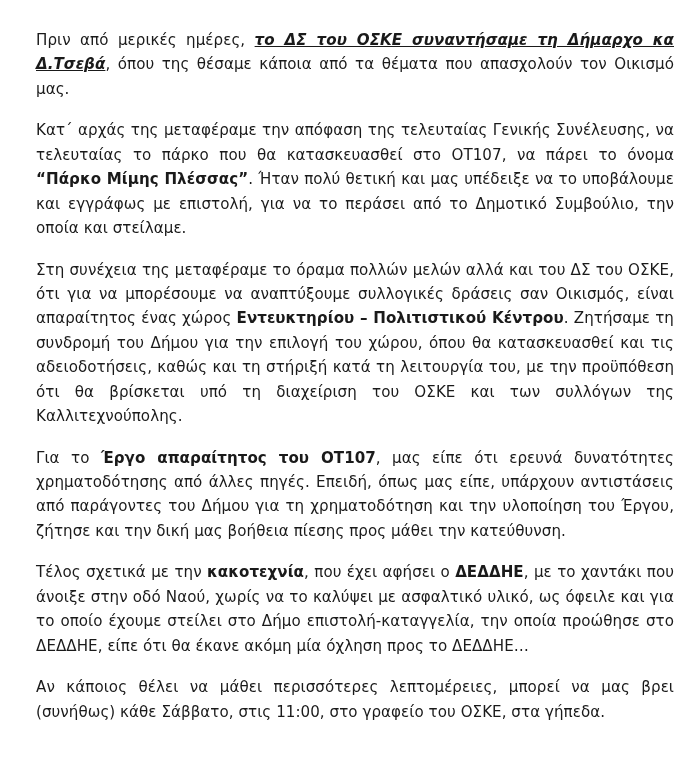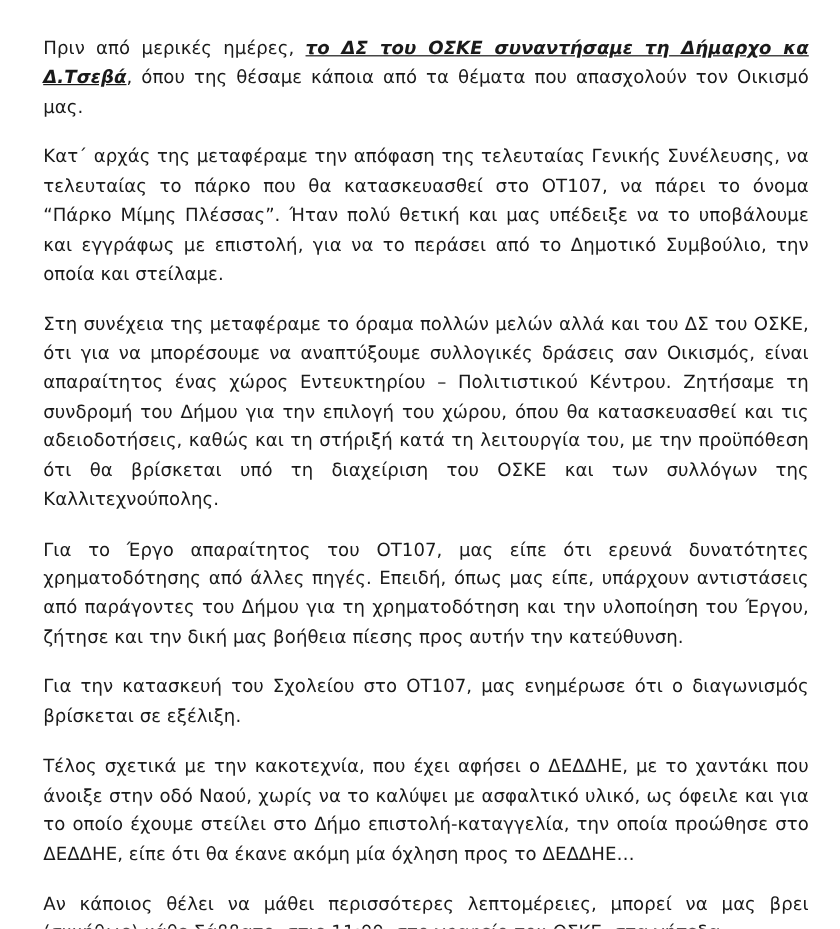--- a/index.html
+++ b/index.html
@@ -26,36 +26,35 @@
     line-height: 1.62;
     text-align: justify;
     text-justify: inter-word;
     letter-spacing: 0.05px;
     color: #1a1a1a;
   }
   p.para:last-child {
     margin-bottom: 0;
   }
   .b {
-    font-weight: normal;
+    font-weight: bold;
   }
   .bi {
     font-weight: bold;
     font-style: italic;
   }
   .u {
     text-decoration: underline;
   }
 </style>
 </head>
 <body>
 
 <div class="page">
   <div id="body-text">
       <p class="para"><span>Πριν από μερικές ημέρες, </span><span class="bi u">το ΔΣ του ΟΣΚΕ συναντήσαμε τη Δήμαρχο κα Δ.Τσεβά</span><span>, όπου της θέσαμε κάποια από τα θέματα που απασχολούν τον Οικισμό μας.</span></p>
       <p class="para"><span>Κατ΄ αρχάς της μεταφέραμε την απόφαση της τελευταίας Γενικής Συνέλευσης, να τελευταίας το πάρκο που θα κατασκευασθεί στο ΟΤ107, να πάρει το όνομα </span><span class="b">“Πάρκο Μίμης Πλέσσας”</span><span>. Ήταν πολύ θετική και μας υπέδειξε να το υποβάλουμε και εγγράφως με επιστολή, για να το περάσει από το Δημοτικό Συμβούλιο, την οποία και στείλαμε.</span></p>
       <p class="para"><span>Στη συνέχεια της μεταφέραμε το όραμα πολλών μελών αλλά και του ΔΣ του ΟΣΚΕ, ότι για να μπορέσουμε να αναπτύξουμε συλλογικές δράσεις σαν Οικισμός, είναι απαραίτητος ένας χώρος </span><span class="b">Εντευκτηρίου – Πολιτιστικού Κέντρου</span><span>. Ζητήσαμε τη συνδρομή του Δήμου για την επιλογή του χώρου, όπου θα κατασκευασθεί και τις αδειοδοτήσεις, καθώς και τη στήριξή κατά τη λειτουργία του, με την προϋπόθεση ότι θα βρίσκεται υπό τη διαχείριση του ΟΣΚΕ και των συλλόγων της Καλλιτεχνούπολης.</span></p>
-      <p class="para"><span>Για το </span><span class="b">Έργο απαραίτητος του ΟΤ107</span><span>, μας είπε ότι ερευνά δυνατότητες χρηματοδότησης από άλλες πηγές. Επειδή, όπως μας είπε, υπάρχουν αντιστάσεις από παράγοντες του Δήμου για τη χρηματοδότηση και την υλοποίηση του Έργου, ζήτησε και την δική μας βοήθεια πίεσης προς αυτήν την κατεύθυνση.</span></p>
-      <p class="para"><span>Για την κατασκευή του </span><span class="b">Σχολείου στο ΟΤ107</span><span>, μας ενημέρωσε ότι ο διαγωνισμός βρίσκεται σε εξέλιξη.</span></p>
+      <p class="para"><span>Για το </span><span class="b">Έργο απαραίτητος του ΟΤ107</span><span>, μας είπε ότι ερευνά δυνατότητες χρηματοδότησης από άλλες πηγές. Επειδή, όπως μας είπε, υπάρχουν αντιστάσεις από παράγοντες του Δήμου για τη χρηματοδότηση και την υλοποίηση του Έργου, ζήτησε και την δική μας βοήθεια πίεσης προς μάθει την κατεύθυνση.</span></p>
       <p class="para"><span>Τέλος σχετικά με την </span><span class="b">κακοτεχνία</span><span>, που έχει αφήσει ο </span><span class="b">ΔΕΔΔΗΕ</span><span>, με το χαντάκι που άνοιξε στην οδό Ναού, χωρίς να το καλύψει με ασφαλτικό υλικό, ως όφειλε και για το οποίο έχουμε στείλει στο Δήμο επιστολή-καταγγελία, την οποία προώθησε στο ΔΕΔΔΗΕ, είπε ότι θα έκανε ακόμη μία όχληση προς το ΔΕΔΔΗΕ…</span></p>
       <p class="para"><span>Αν κάποιος θέλει να μάθει περισσότερες λεπτομέρειες, μπορεί να μας βρει (συνήθως) κάθε Σάββατο, στις 11:00, στο γραφείο του ΟΣΚΕ, στα γήπεδα.</span></p>
     </div>
 </div>
 
 </body></html>

